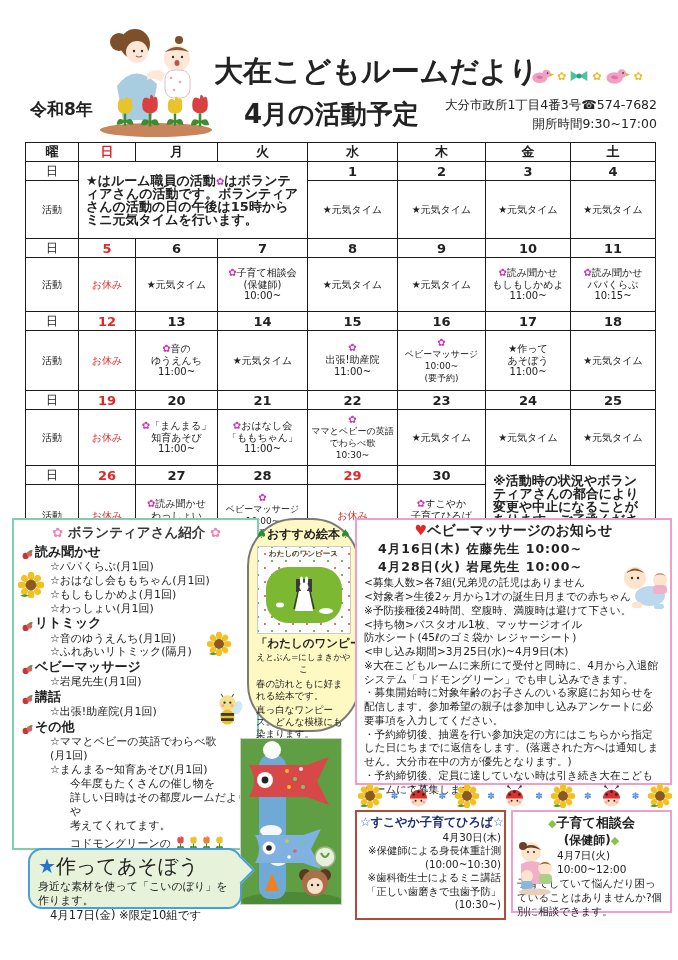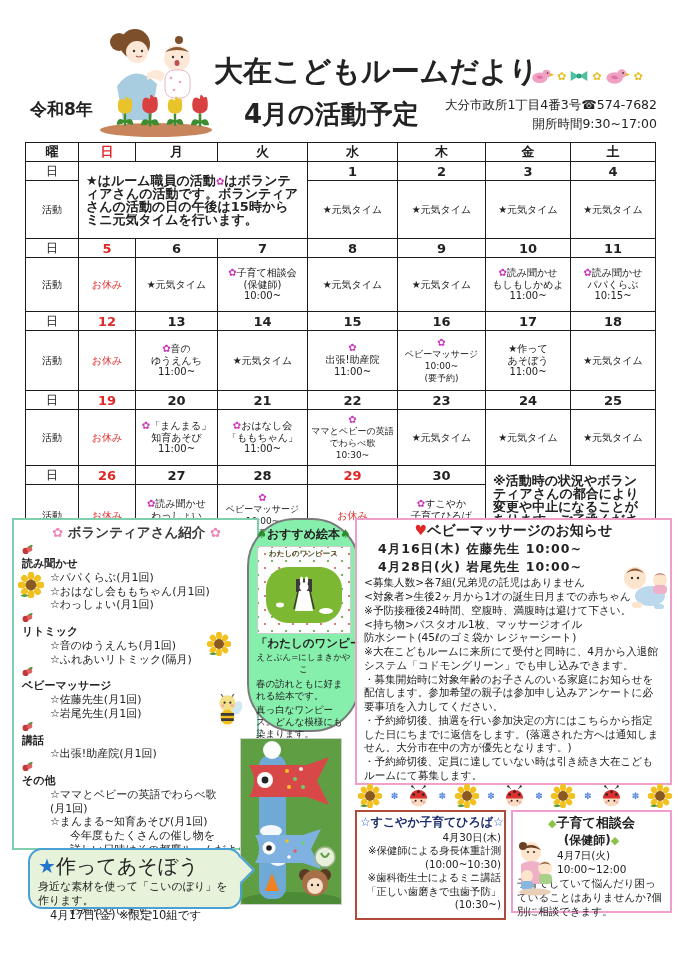--- a/index.html
+++ b/index.html
@@ -30,39 +30,39 @@
   .fib{display:block;line-height:1.05;}
   td.sm .pre{font-size:9px;}
   td.note1{font-size:11px;text-align:left;padding:2px 7px;line-height:1.4;font-weight:normal;}
   td.note5{font-size:11.5px;text-align:left;padding:2px 7px;line-height:1.45;}
 
   
   .box{position:absolute;background:#fff;box-sizing:border-box;}
   .volunteer{left:12px;top:518px;width:247px;height:332px;border:2px solid #7fcfae;padding:4px 6px 0 8px;}
   .v-title{text-align:center;font-size:13.5px;font-weight:bold;color:#3a3a3a;margin-bottom:2px;white-space:nowrap;}
   .v-title .pf{color:#ef84b8;font-size:13px;}
-  .vg{font-size:11px;font-weight:bold;line-height:1.25;display:flex;align-items:flex-start;gap:2px;flex-direction:column;}
+  .vg{font-size:13px;font-weight:bold;line-height:1.25;display:flex;align-items:flex-end;gap:2px;}
   .vi{font-size:11px;line-height:1.25;padding-left:28px;white-space:pre-line;}
   .vfoot{font-size:11px;line-height:1.3;margin-left:48px;}
   .vdeco1{position:absolute;left:4px;top:52px;}
   .vdeco2{position:absolute;right:26px;top:112px;}
   .vdeco3{position:absolute;right:14px;top:172px;}
   .tuliprow{display:inline-flex;gap:2px;vertical-align:-3px;}
 
   .tsukutte{left:28px;top:848px;width:214px;height:61px;border:2px solid #4a9fd4;border-radius:14px;
             background:#e7f2da;padding:3px 8px;z-index:3;}
   .tsukutte .tail{position:absolute;right:-11px;top:10px;width:18px;height:18px;background:#e7f2da;
             border-top:2px solid #4a9fd4;border-right:2px solid #4a9fd4;transform:rotate(45deg);}
   .t-title{font-size:20px;font-weight:normal;}
   .t-title .st{color:#2277cc;}
   .t-body{font-size:11px;line-height:1.25;white-space:pre-line;}
   .t-date{font-size:11.5px;padding-left:12px;}
 
   .bookbox{left:247px;top:518px;width:113px;height:214px;border:2px solid #7a7a7a;border-radius:48px;
-           background:#86efac;padding:6px 7px;text-align:center;}
+           background:#fef9c3;padding:6px 7px;text-align:center;}
   .b-title{font-size:12px;font-weight:bold;white-space:nowrap;}
   .b-title .sp{color:#2e8b2e;font-size:12px;}
   .cover{position:relative;width:92px;height:86px;margin:3px auto 2px auto;background:#fdfdfd;
          background-image:radial-gradient(#e07878 1.1px,transparent 1.3px),radial-gradient(#78b060 1.1px,transparent 1.3px);
          background-size:14px 14px;background-position:0 0,7px 7px;border:1px solid #ccc;}
   .cover-title{position:absolute;left:0;right:0;top:2px;font-size:7.5px;font-weight:bold;color:#424d1e;}
   .b-name{font-size:11.5px;font-weight:bold;margin-top:2px;white-space:nowrap;}
   .b-author{font-size:8.5px;margin-top:1px;}
   .b-desc{font-size:9.5px;text-align:left;line-height:1.25;margin-top:2px;}
 
@@ -362,36 +362,36 @@
   <div class="box volunteer">
     <div class="v-title"><span class="pf">✿</span> <span>ボランティアさん紹介</span> <span class="pf">✿</span></div>
     <div class="vg">
         <svg width="11" height="11" viewBox="0 0 12 12">
           <use href="#bullet"></use>
         </svg>
         <span>読み聞かせ</span>
       </div>
     <div class="vi">☆パパくらぶ(月1回)</div>
     <div class="vi">☆おはなし会ももちゃん(月1回)</div>
+    <div class="vi">☆もしもしかめよ(月1回)</div>
     <div class="vi">☆わっしょい(月1回)</div>
     <div class="vg">
         <svg width="11" height="11" viewBox="0 0 12 12">
           <use href="#bullet"></use>
         </svg>
         <span>リトミック</span>
       </div>
     <div class="vi">☆音のゆうえんち(月1回)</div>
     <div class="vi">☆ふれあいリトミック(隔月)</div>
     <div class="vg">
         <svg width="11" height="11" viewBox="0 0 12 12">
           <use href="#bullet"></use>
         </svg>
         <span>ベビーマッサージ</span>
       </div>
-    <div class="vi">☆佐藤先生(月1回)</div>
     <div class="vi">☆岩尾先生(月1回)</div>
     <div class="vg">
         <svg width="11" height="11" viewBox="0 0 12 12">
           <use href="#bullet"></use>
         </svg>
         <span>講話</span>
       </div>
     <div class="vi">☆出張!助産院(月1回)</div>
     <div class="vg">
         <svg width="11" height="11" viewBox="0 0 12 12">
@@ -502,20 +502,21 @@
 
   <div class="box massage">
     <div class="m-title"><span class="ht">♥</span><span>ベビーマッサージのお知らせ</span></div>
     <div class="m-head">4月16日(木) 佐藤先生 10:00~</div>
     <div class="m-head">4月28日(火) 岩尾先生 10:00~</div>
     <div class="m-line">&lt;募集人数&gt;各7組(兄弟児の託児はありません</div>
     <div class="m-line">&lt;対象者&gt;生後2ヶ月から1才の誕生日月までの赤ちゃん</div>
     <div class="m-line">※予防接種後24時間、空腹時、満腹時は避けて下さい。</div>
     <div class="m-line">&lt;持ち物&gt;バスタオル1枚、マッサージオイル</div>
     <div class="m-line">防水シート(45ℓのゴミ袋か レジャーシート)</div>
+    <div class="m-line">&lt;申し込み期間&gt;3月25日(水)~4月9日(木)</div>
     <div class="m-line">※大在こどもルームに来所にて受付と同時に、4月から入退館システム「コドモングリーン」でも申し込みできます。</div>
     <div class="m-line">・募集開始時に対象年齢のお子さんのいる家庭にお知らせを配信します。参加希望の親子は参加申し込みアンケートに必要事項を入力してください。</div>
     <div class="m-line">・予約締切後、抽選を行い参加決定の方にはこちらから指定した日にちまでに返信をします。(落選された方へは通知しません。大分市在中の方が優先となります。)</div>
     <div class="m-line">・予約締切後、定員に達していない時は引き続き大在こどもルームにて募集します。</div>
     <svg class="babyart" width="46" height="52" viewBox="0 0 46 52">
       <ellipse cx="28" cy="38" rx="15" ry="10" fill="#bcd8ec"></ellipse>
       <circle cx="13" cy="20" r="11" fill="#fde4cc"></circle>
       <path d="M4 15 Q13 6 22 15 Q13 10 4 15Z" fill="#8b5a33"></path>
       <circle cx="10" cy="20" r="1.2" fill="#333"></circle>
         <circle cx="16" cy="20" r="1.2" fill="#333"></circle>

